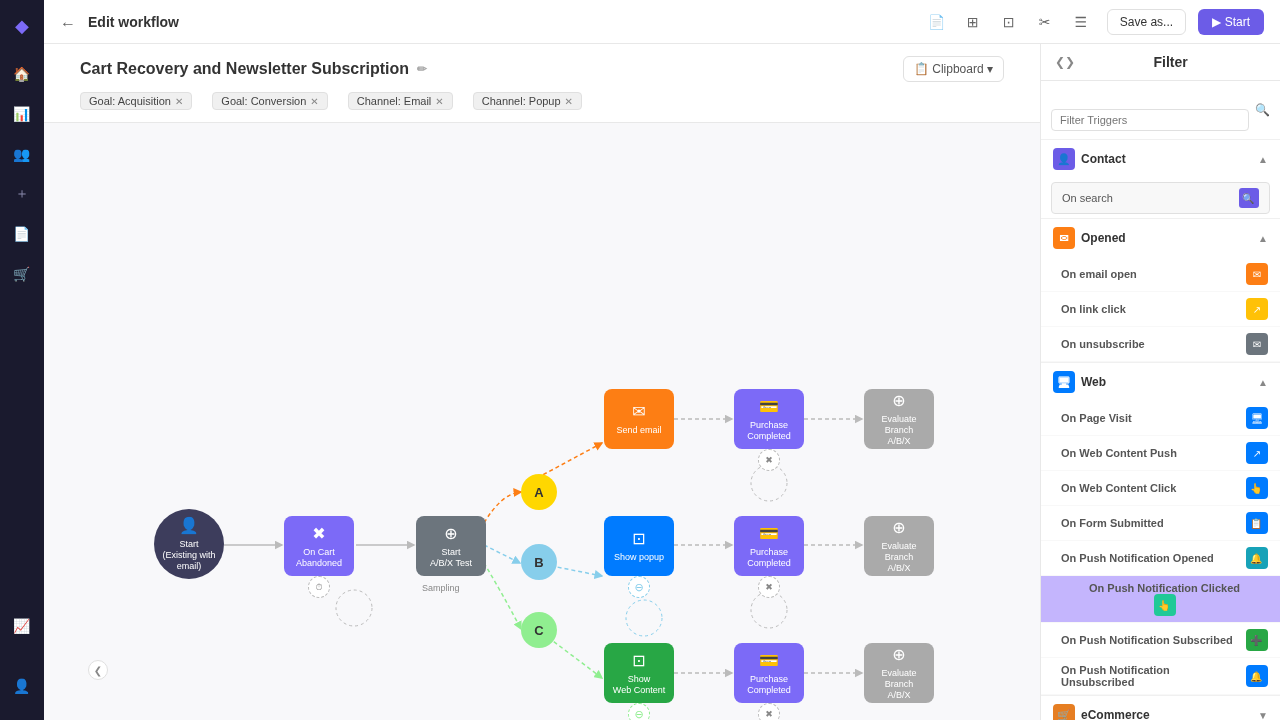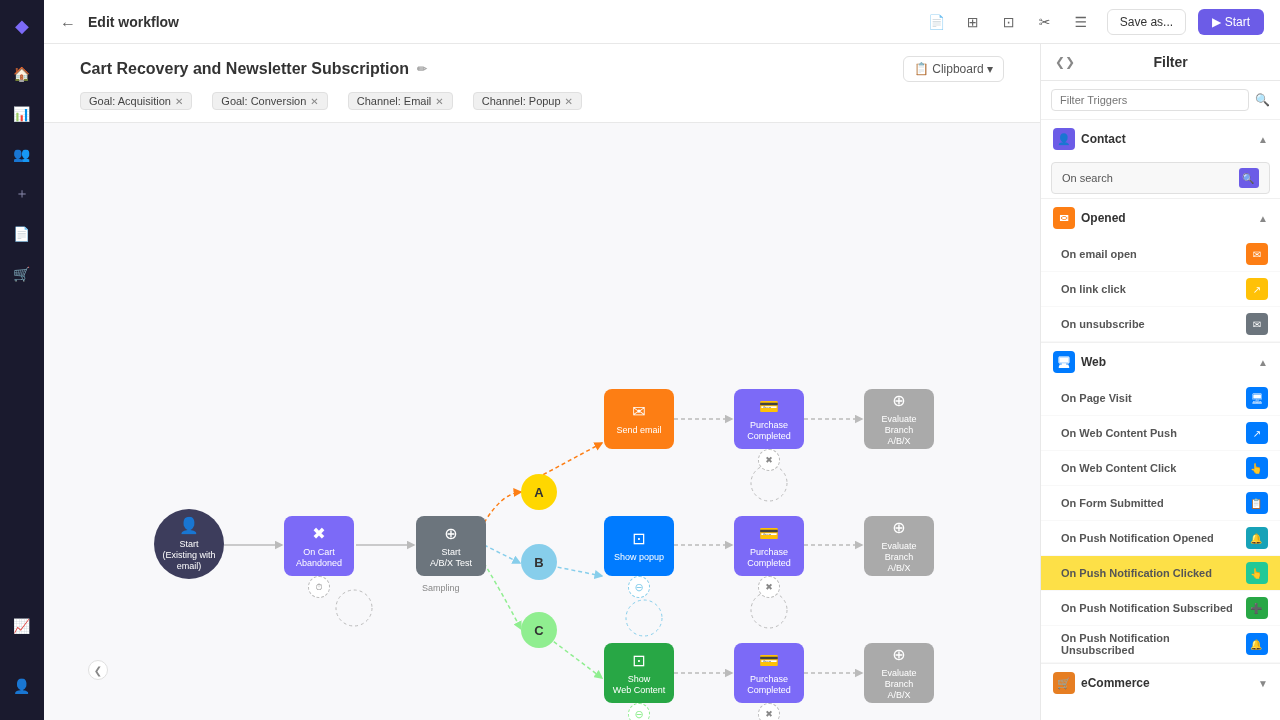--- a/index.html
+++ b/index.html
@@ -223,20 +223,21 @@
       align-items: center;
       gap: 6px;
     }
     .filter-input {
       flex: 1;
       border: 1px solid #e0e0e0;
       border-radius: 4px;
       padding: 4px 8px;
       font-size: 11px;
       outline: none;
+      margin-top: 20px;
     }
     .filter-search-icon { color: #6c5ce7; font-size: 12px; }
 
     .toolbox-content { overflow-y: auto; flex: 1; }
 
     .category-header {
       display: flex;
       align-items: center;
       justify-content: space-between;
       padding: 8px 12px;
@@ -281,21 +282,21 @@
     }
     .badge-orange { background: #fd7e14; }
     .badge-yellow { background: #ffc107; }
     .badge-gray { background: #6c757d; }
     .badge-blue { background: #007bff; }
     .badge-blue-light { background: #17a2b8; }
     .badge-green { background: #28a745; }
     .badge-teal { background: #20c997; }
 
     
-    .trigger-item.highlighted { background: #fde047; }
+    .trigger-item.highlighted { background: #c4b5fd; flex-direction: column; }
 
     
     .on-search-item {
       display: flex;
       align-items: center;
       justify-content: space-between;
       padding: 5px 10px;
       margin: 4px 10px;
       border: 1px solid #e0e0e0;
       border-radius: 4px;

